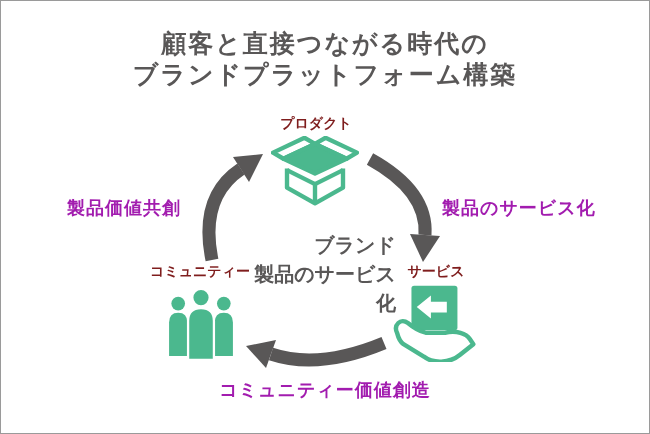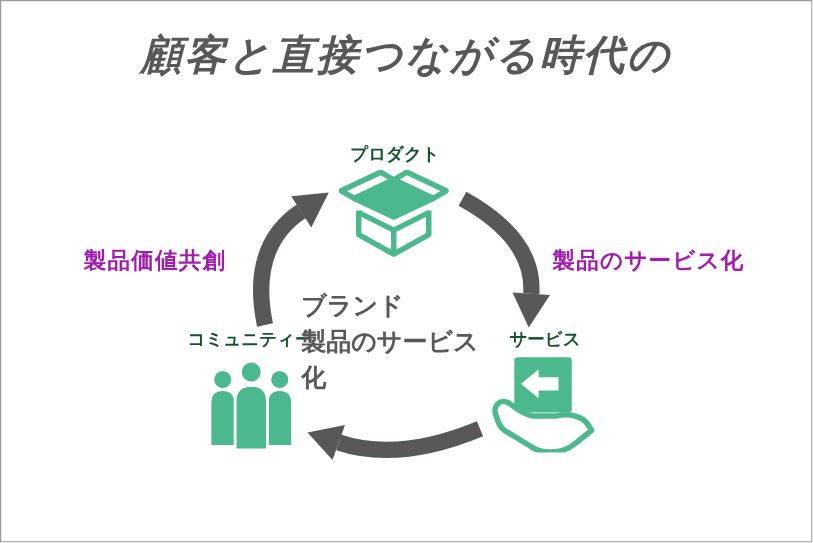--- a/index.html
+++ b/index.html
@@ -17,44 +17,43 @@
     border: 1px solid #9a9a9a;
     overflow: hidden;
     color: #595757;
   }
   .title {
     position: absolute;
     top: 27px;
     left: 0;
     width: 100%;
     text-align: center;
-    font-size: 33px;
+    font-size: 25px;
     font-weight: bold;
     line-height: 31px;
     letter-spacing: 2px;
     color: #595757;
-    font-style: italic;
   }
   .center-label {
     position: absolute;
     top: 230px;
     left: 240px;
     width: 155px;
-    text-align: left;
+    text-align: right;
     font-size: 20px;
     font-weight: 600;
     line-height: 29px;
     color: #595757;
   }
   .node-label {
     position: absolute;
     text-align: center;
     font-size: 14px;
     font-weight: 600;
-    color: #14532d;
+    color: #7f1d1d;
     white-space: nowrap;
   }
   .node-label.product   { top: 114px; left: 252px; width: 126px; }
   .node-label.community { top: 262px; left: 148px; width: 102px; }
   .node-label.service   { top: 262px; left: 395px; width: 80px;  }
   .red-label {
     position: absolute;
     font-size: 18px;
     font-weight: bold;
     letter-spacing: 1px;
@@ -77,20 +76,21 @@
     pointer-events: none;
   }
 </style>
 </head>
 <body>
 
 <div class="canvas">
 
   <div class="title">
     <div>顧客と直接つながる時代の</div>
+    <div>ブランドプラットフォーム構築</div>
   </div>
 
   <svg class="arrows" width="650" height="434" viewBox="0 0 650 434">
     <g fill="#595757" stroke="none">
       <path d="M 369,158 Q 427,190 424,234" fill="none" stroke="#595757" stroke-width="13"></path>
       <polygon points="409,233 439,235 422,261"></polygon>
     </g>
     <g fill="#595757" stroke="none">
       <path d="M 383,342 Q 318,369 270,353" fill="none" stroke="#595757" stroke-width="13"></path>
       <polygon points="275,339 265,367 245,345"></polygon>
@@ -134,14 +134,15 @@
     </g>
   </svg>
 
   <div class="center-label">
     <div>ブランド</div>
     <div>製品のサービス化</div>
   </div>
 
   <div class="red-label left">製品価値共創</div>
   <div class="red-label right">製品のサービス化</div>
+  <div class="red-label bottom">コミュニティー価値創造</div>
 
 </div>
 
 </body></html>

